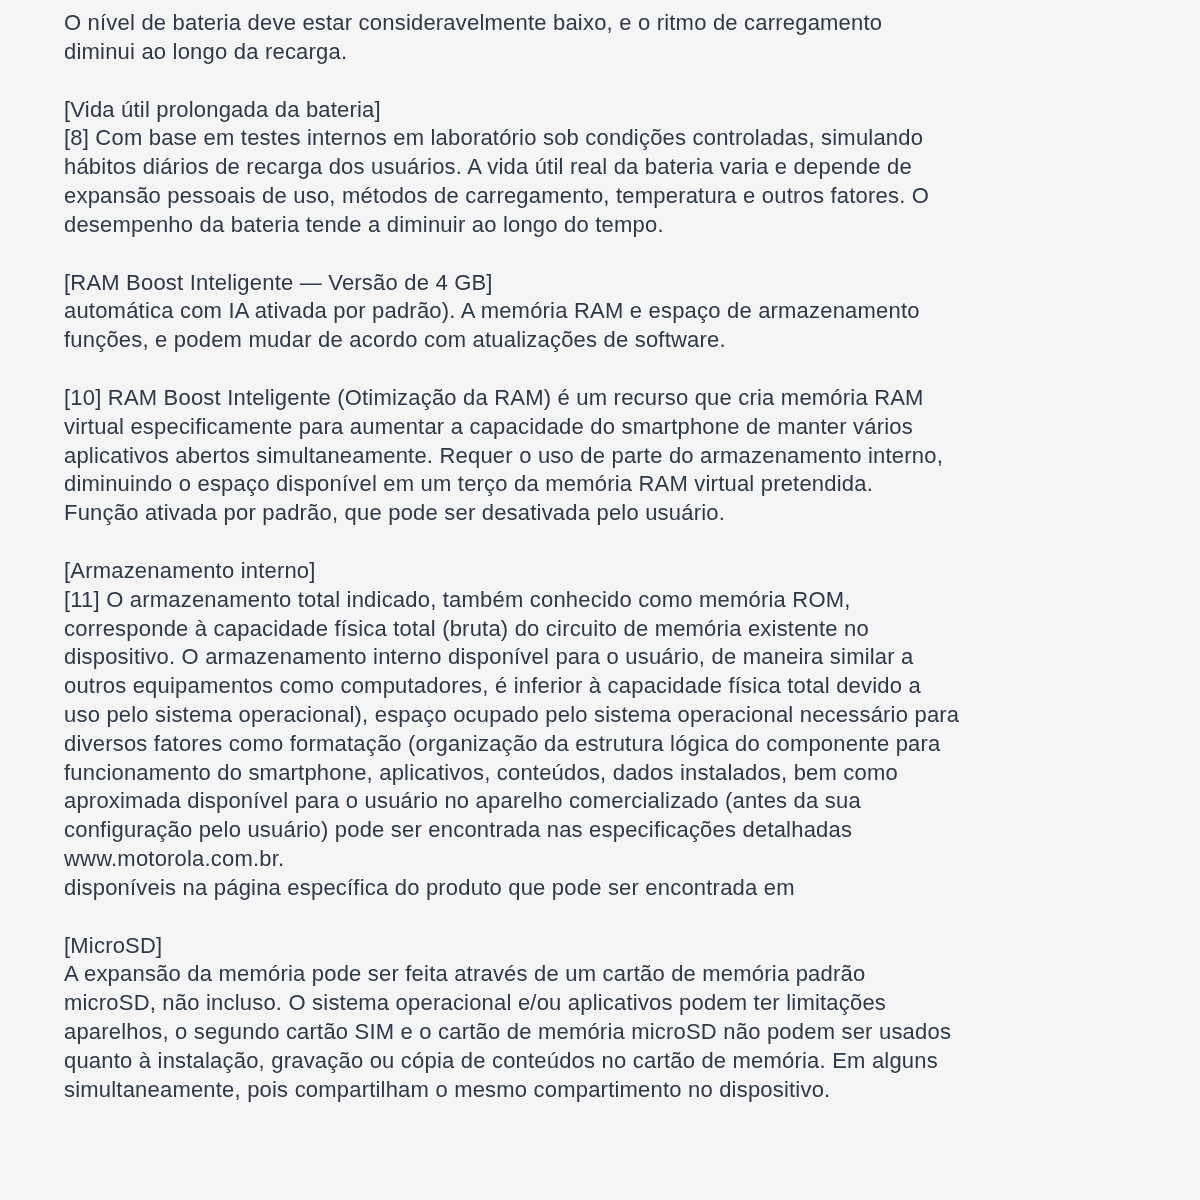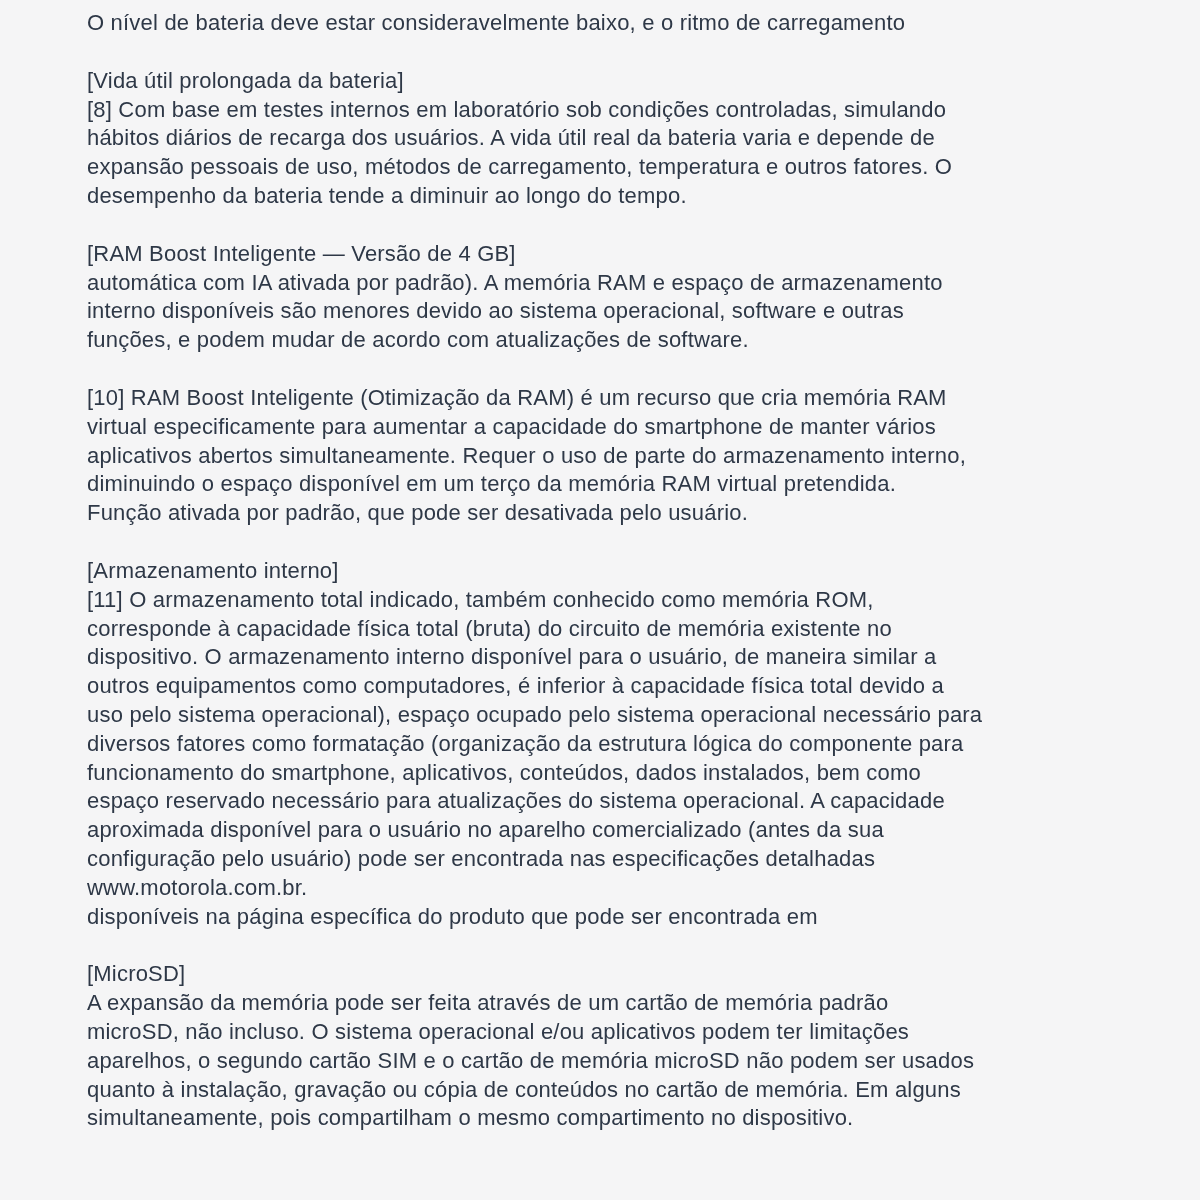--- a/index.html
+++ b/index.html
@@ -16,67 +16,65 @@
   .doc {
     box-sizing: border-box;
     width: 980px;
     height: 1200px;
     padding: 9px 60px 0 64px;
     color: #2e3847;
     font-size: 22px;
     line-height: 28.8px;
     letter-spacing: 0.2px;
     overflow: hidden;
-    margin-left: 23px;
   }
   .paragraph {
     margin: 0 0 29px 0;
   }
   .line {
     white-space: nowrap;
   }
 </style>
 </head>
 <body>
 
 <main class="doc">
   <div id="disclaimer-body">
       <div class="paragraph">
         <div class="line">O nível de bateria deve estar consideravelmente baixo, e o ritmo de carregamento</div>
+        <div class="line">diminui ao longo da recarga.</div>
       </div>
       <div class="paragraph">
         <div class="line">[Vida útil prolongada da bateria]</div>
         <div class="line">[8] Com base em testes internos em laboratório sob condições controladas, simulando</div>
         <div class="line">hábitos diários de recarga dos usuários. A vida útil real da bateria varia e depende de</div>
         <div class="line">expansão pessoais de uso, métodos de carregamento, temperatura e outros fatores. O</div>
         <div class="line">desempenho da bateria tende a diminuir ao longo do tempo.</div>
       </div>
       <div class="paragraph">
         <div class="line">[RAM Boost Inteligente — Versão de 4 GB]</div>
         <div class="line">automática com IA ativada por padrão). A memória RAM e espaço de armazenamento</div>
-        <div class="line">interno disponíveis são menores devido ao sistema operacional, software e outras</div>
         <div class="line">funções, e podem mudar de acordo com atualizações de software.</div>
       </div>
       <div class="paragraph">
         <div class="line">[10] RAM Boost Inteligente (Otimização da RAM) é um recurso que cria memória RAM</div>
         <div class="line">virtual especificamente para aumentar a capacidade do smartphone de manter vários</div>
         <div class="line">aplicativos abertos simultaneamente. Requer o uso de parte do armazenamento interno,</div>
         <div class="line">diminuindo o espaço disponível em um terço da memória RAM virtual pretendida.</div>
         <div class="line">Função ativada por padrão, que pode ser desativada pelo usuário.</div>
       </div>
       <div class="paragraph">
         <div class="line">[Armazenamento interno]</div>
         <div class="line">[11] O armazenamento total indicado, também conhecido como memória ROM,</div>
         <div class="line">corresponde à capacidade física total (bruta) do circuito de memória existente no</div>
         <div class="line">dispositivo. O armazenamento interno disponível para o usuário, de maneira similar a</div>
         <div class="line">outros equipamentos como computadores, é inferior à capacidade física total devido a</div>
         <div class="line">uso pelo sistema operacional), espaço ocupado pelo sistema operacional necessário para</div>
         <div class="line">diversos fatores como formatação (organização da estrutura lógica do componente para</div>
         <div class="line">funcionamento do smartphone, aplicativos, conteúdos, dados instalados, bem como</div>
-        <div class="line">espaço reservado necessário para atualizações do sistema operacional. A capacidade</div>
         <div class="line">aproximada disponível para o usuário no aparelho comercializado (antes da sua</div>
         <div class="line">configuração pelo usuário) pode ser encontrada nas especificações detalhadas</div>
         <div class="line">www.motorola.com.br.</div>
         <div class="line">disponíveis na página específica do produto que pode ser encontrada em</div>
       </div>
       <div class="paragraph">
         <div class="line">[MicroSD]</div>
         <div class="line">A expansão da memória pode ser feita através de um cartão de memória padrão</div>
         <div class="line">microSD, não incluso. O sistema operacional e/ou aplicativos podem ter limitações</div>
         <div class="line">aparelhos, o segundo cartão SIM e o cartão de memória microSD não podem ser usados</div>

